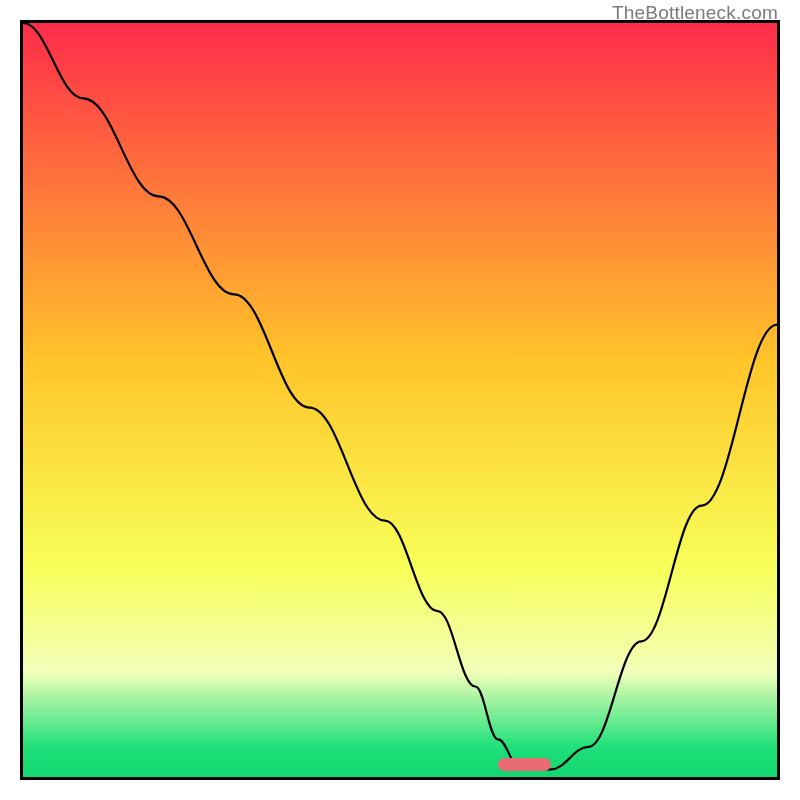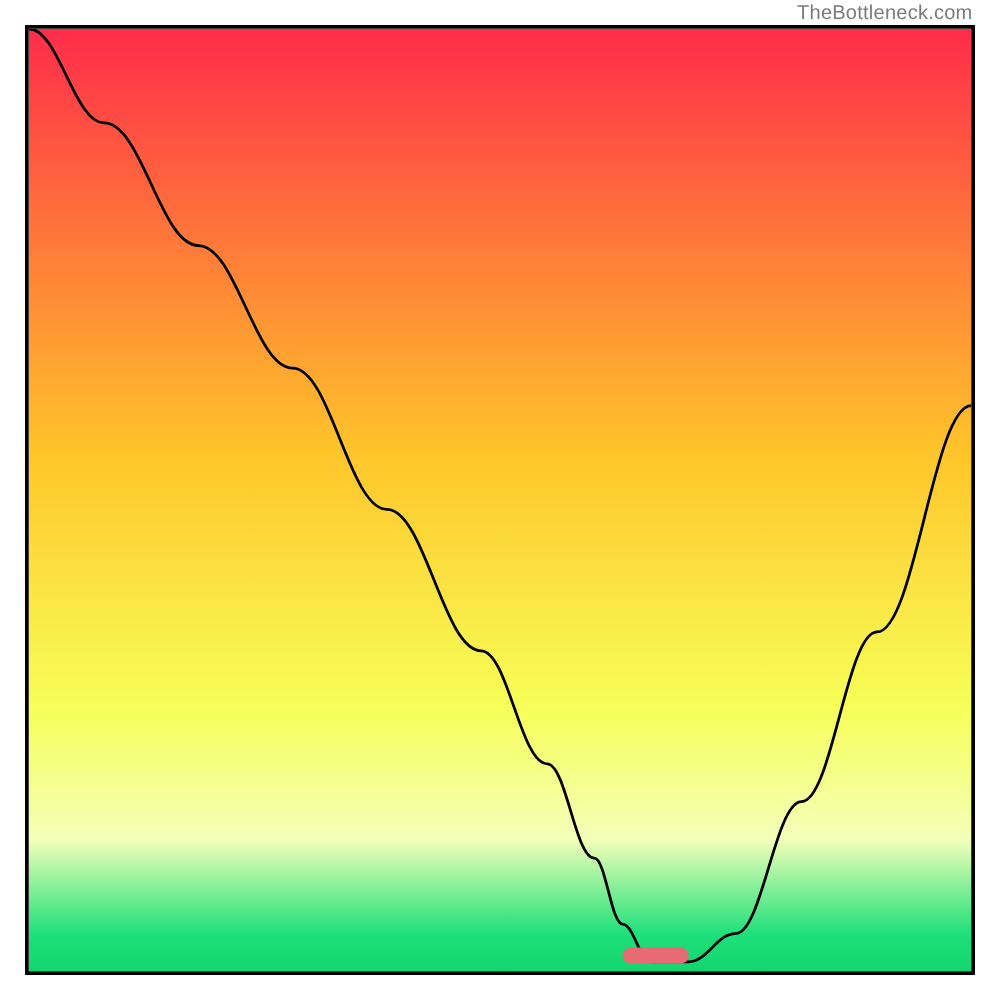--- a/index.html
+++ b/index.html
@@ -29,21 +29,21 @@
   }
   .bg-gradient {
     position: absolute;
     inset: 0;
   }
   .watermark {
     position: absolute;
     top: 2px;
     right: 22px;
     color: #7b7b7b;
-    font-size: 16px;
+    font-size: 19px;
     font-weight: 500;
     letter-spacing: 0.2px;
   }
   .curve {
     position: absolute;
     inset: 0;
   }
   .marker {
     position: absolute;
     border-radius: 999px;

